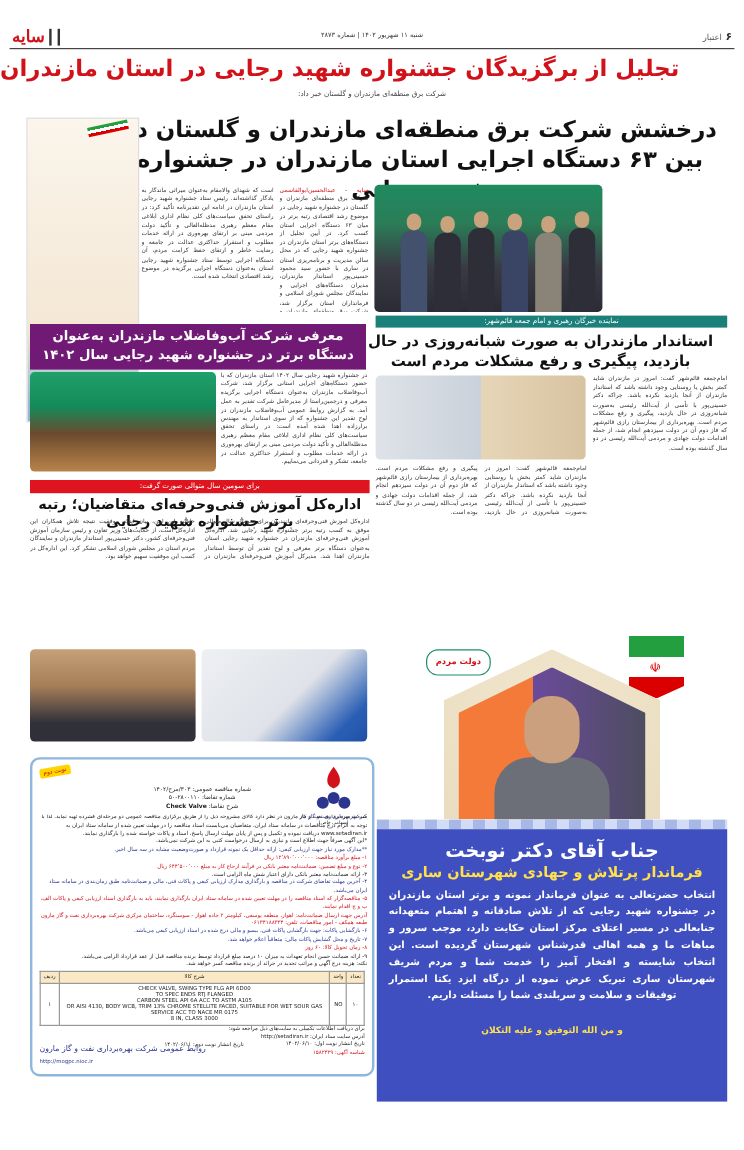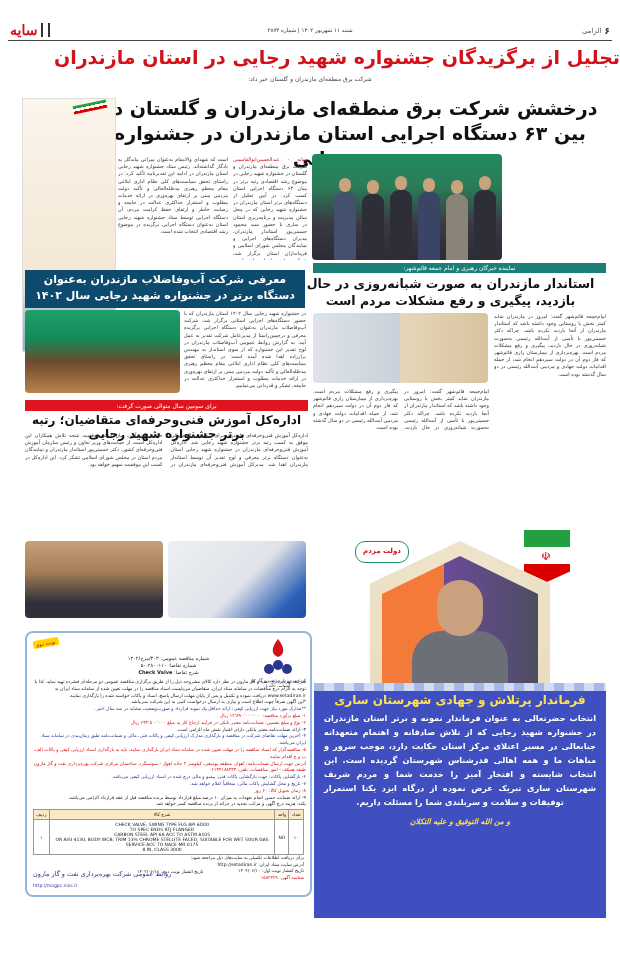--- a/index.html
+++ b/index.html
@@ -5,34 +5,34 @@
   html, body { margin:0; padding:0; background:#ffffff; }
   body { width:620px; height:958px; position:relative; overflow:hidden;
          font-family:"DejaVu Sans", sans-serif; color:#222; direction:rtl; }
   .abs { position:absolute; }
   .masthead { left:8px; top:26px; width:604px; height:14px; border-bottom:1px solid #444; }
   .mh-section { right:2px; top:0; font-size:7px; color:#555; display:flex; align-items:center; gap:3px; }
   .mh-pagenum { font-size:9px; color:#333; font-weight:bold; }
   .mh-date { left:0; right:0; text-align:center; top:1px; font-size:5.5px; color:#333; }
   .mh-logo { left:2px; top:-4px; font-size:14px; font-weight:bold; color:#d1121a; font-family:"DejaVu Serif", serif; display:flex; align-items:center; gap:4px; }
   .mh-logo .bars { width:5px; height:14px; border-left:2px solid #333; border-right:2px solid #333; }
-  .main-title { left:0; right:0; top:46px; text-align:right; font-size:19px; font-weight:bold; color:#d1121a;margin-left:32px; }
+  .main-title { left:0; right:0; top:46px; text-align:left; font-size:19px; font-weight:bold; color:#d1121a; }
   .sub-kicker { left:0; right:0; top:75px; text-align:center; font-size:6px; color:#444; }
   .headline2 { left:100px; right:20px; top:96px; text-align:center; font-size:19px; line-height:25px; font-weight:bold; color:#111; }
   .certificate { left:22px; top:98px; width:92px; height:252px; background:linear-gradient(#fbf5ec,#f4e7d4 70%, #8fb7cf 95%); border:1px solid #ddd; }
   .certificate .flag { position:absolute; right:8px; top:4px; width:34px; height:8px; background:linear-gradient(#239f40 33%, #fff 33%, #fff 66%, #da0000 66%); transform:rotate(-12deg); }
   .textcol { font-size:5px; line-height:7.2px; color:#333; text-align:justify; overflow:hidden; }
   .photo { overflow:hidden; border-radius:4px; }
   .photo-ceremony1 { left:312px; top:154px; width:190px; height:106px; background:linear-gradient(180deg,#1f8a60 0%, #2a7d57 30%, #3a3a44 65%, #2b2b35 100%); }
   .figure { position:absolute; bottom:0; width:22px; border-radius:9px 9px 0 0; background:#2e2e38; }
   .figure::before { content:""; position:absolute; top:-14px; left:5px; width:12px; height:14px; border-radius:6px; background:#c9a27e; }
   .teal-bar { left:313px; top:263px; width:293px; height:10px; background:#1b7f7a; color:#fff; font-size:6px; text-align:center; line-height:10px; }
   .headline3 { left:295px; right:14px; top:275px; text-align:center; font-size:12.5px; line-height:17px; font-weight:bold; color:#111; }
   .photo-officials { left:313px; top:313px; width:175px; height:70px; background:linear-gradient(90deg,#dfe3e9 0%, #c9d1da 50%, #e6d6b8 50%, #d8c3a0 100%); }
-  .navy-box { left:25px; top:270px; width:280px; height:36px; background:#0c4a6e; color:#fff; text-align:center; font-size:11px; line-height:16px; font-weight:bold; padding-top:2px; }
+  .navy-box { left:25px; top:270px; width:280px; height:36px; background:#701a75; color:#fff; text-align:center; font-size:11px; line-height:16px; font-weight:bold; padding-top:2px; }
   .photo-water { left:25px; top:310px; width:155px; height:83px; background:linear-gradient(180deg,#1fa06a 0%, #158a5a 35%, #6b4a2e 62%, #b9834a 100%); }
   .red-bar { left:25px; top:400px; width:283px; height:11px; background:#e0141e; color:#fff; font-size:6px; line-height:11px; text-align:center; }
   .headline4 { left:25px; width:283px; top:413px; text-align:center; font-size:12px; font-weight:bold; color:#111; }
   .photo-award { left:25px; top:541px; width:138px; height:77px; background:linear-gradient(180deg,#c6a079 0%, #a57e58 40%, #30303a 80%); }
   .photo-certs { left:168px; top:541px; width:138px; height:77px; background:linear-gradient(135deg,#eef0f4 0%, #dfe2e8 55%, #2b5fb5 85%, #1e4fa6 100%); }
   .tender { left:25px; top:631px; width:283px; height:262px; border:2px solid #8fb6dc; border-radius:8px; background:#fff; }
   .tender-title { position:absolute; left:20px; right:65px; top:3px; text-align:center; font-size:12px; font-weight:bold; color:#d1121a; }
   .tender-badge { position:absolute; left:6px; top:6px; background:#ffd400; color:#c00; font-size:5px; padding:1px 3px; transform:rotate(-10deg); border-radius:2px; }
   .tender-logo { position:absolute; right:4px; top:4px; width:56px; height:50px; }
   .tender-meta { position:absolute; left:60px; right:60px; top:22px; text-align:center; font-size:5px; line-height:7px; color:#222; }
@@ -52,30 +52,30 @@
   .iran-flag .emblem { position:absolute; left:17px; top:20px; color:#da0000; font-size:11px; }
   .portrait-frame { left:370px; top:541px; width:180px; height:142px; background:radial-gradient(circle at 50% 40%, #f2e7cf, #e9dcc0); clip-path:polygon(0 30%,50% 0,100% 30%,100% 100%,0 100%); }
   .portrait { left:382px; top:556px; width:156px; height:127px; background:linear-gradient(90deg,#f47a3a 0%, #f47a3a 40%, #6a4a9a 40%, #4d4d60 100%); clip-path:polygon(0 30%,50% 0,100% 30%,100% 100%,0 100%); }
   .portrait .head { position:absolute; left:55px; top:24px; width:46px; height:56px; border-radius:22px; background:#caa07e; }
   .portrait .suit { position:absolute; left:30px; top:75px; width:96px; height:60px; border-radius:30px 30px 0 0; background:#6d6f78; }
   .deco-border { left:314px; top:683px; width:292px; height:8px; background:repeating-linear-gradient(90deg,#a7b8e6 0 10px,#d2dcf6 10px 20px); }
   .congrats-box { left:314px; top:691px; width:292px; height:227px; background:#3f4fbf; color:#fff; text-align:center; }
   .cg-name { margin-top:8px; font-size:16px; font-weight:bold; }
   .cg-role { font-size:12px; font-weight:bold; color:#ffe14d; margin-top:2px; }
   .cg-body { font-size:8.2px; line-height:14px; font-weight:bold; padding:4px 10px 0; text-align:justify; text-align-last:center; }
-  .cg-closing { font-size:7.5px; color:#ffe14d; margin-top:8px; font-weight:bold;font-style:italic; }
+  .cg-closing { font-size:7.5px; color:#ffe14d; margin-top:18px; font-weight:bold; }
   .cg-signer { margin:4px auto 0; width:180px; height:14px; background:#fff; color:#222; font-size:8px; font-weight:bold; line-height:14px; clip-path:polygon(5% 0,95% 0,100% 50%,95% 100%,5% 100%,0 50%); }
 </style>
 </head>
 <body>
 
 <div class="abs masthead">
   <div class="abs mh-section">
     <span class="mh-pagenum">۶</span>
-    <span>الزامی</span>
+    <span>اعتبار</span>
   </div>
   <div class="abs mh-date">شنبه ۱۱ شهریور ۱۴۰۲ | شماره ۲۸۷۳</div>
   <div class="abs mh-logo">
     <span class="bars"></span>
     <span>سایه</span>
   </div>
 </div>
 
 <div class="abs main-title">تجلیل از برگزیدگان جشنواره شهید رجایی در استان مازندران</div>
 <div class="abs sub-kicker">شرکت برق منطقه‌ای مازندران و گلستان خبر داد:</div>
@@ -188,16 +188,17 @@
 <div class="abs iran-flag">
     <span class="emblem">☫</span>
   </div>
 <div class="abs portrait-frame"></div>
 <div class="abs portrait">
   <div class="suit"></div>
   <div class="head"></div>
 </div>
 <div class="abs deco-border"></div>
 <div class="abs congrats-box">
+  <div class="cg-name">جناب آقای دکتر نوبخت</div>
   <div class="cg-role">فرماندار پرتلاش و جهادی شهرستان ساری</div>
   <div class="cg-body">انتخاب حضرتعالی به عنوان فرماندار نمونه و برتر استان مازندران در جشنواره شهید رجایی که از تلاش صادقانه و اهتمام متعهدانه جنابعالی در مسیر اعتلای مرکز استان حکایت دارد، موجب سرور و مباهات ما و همه اهالی قدرشناس شهرستان گردیده است. این انتخاب شایسته و افتخار آمیز را خدمت شما و مردم شریف شهرستان ساری تبریک عرض نموده از درگاه ایزد یکتا استمرار توفیقات و سلامت و سربلندی شما را مسئلت داریم.</div>
   <div class="cg-closing">و من الله التوفیق و علیه التکلان</div>
 </div>
 
 </body></html>

